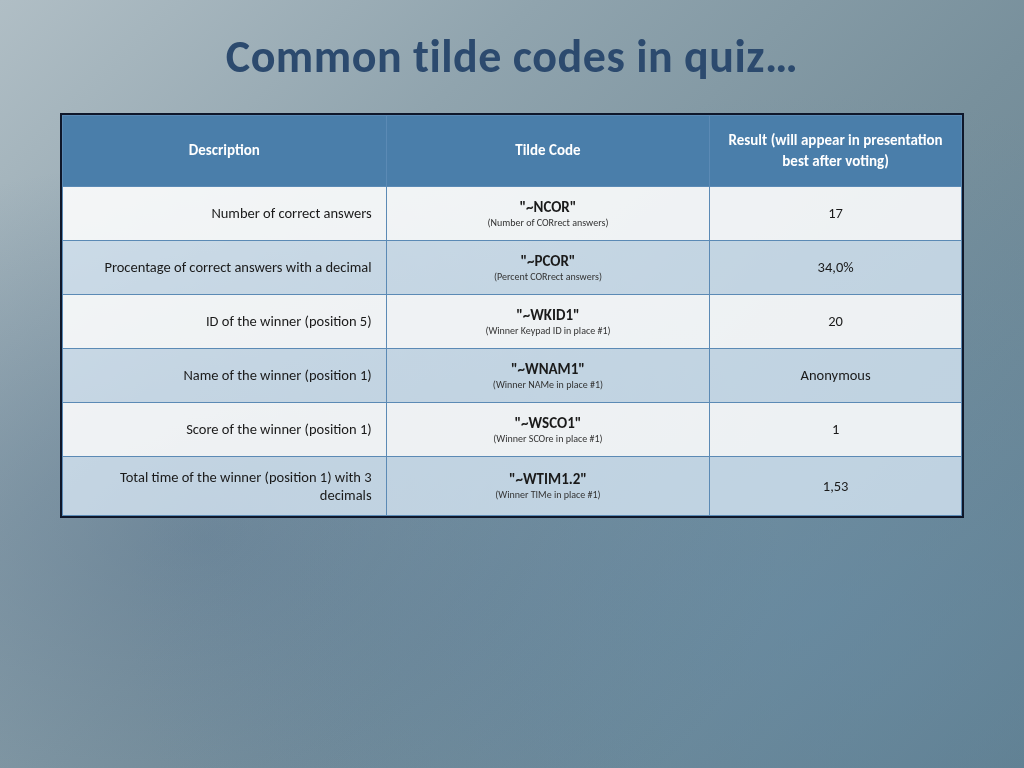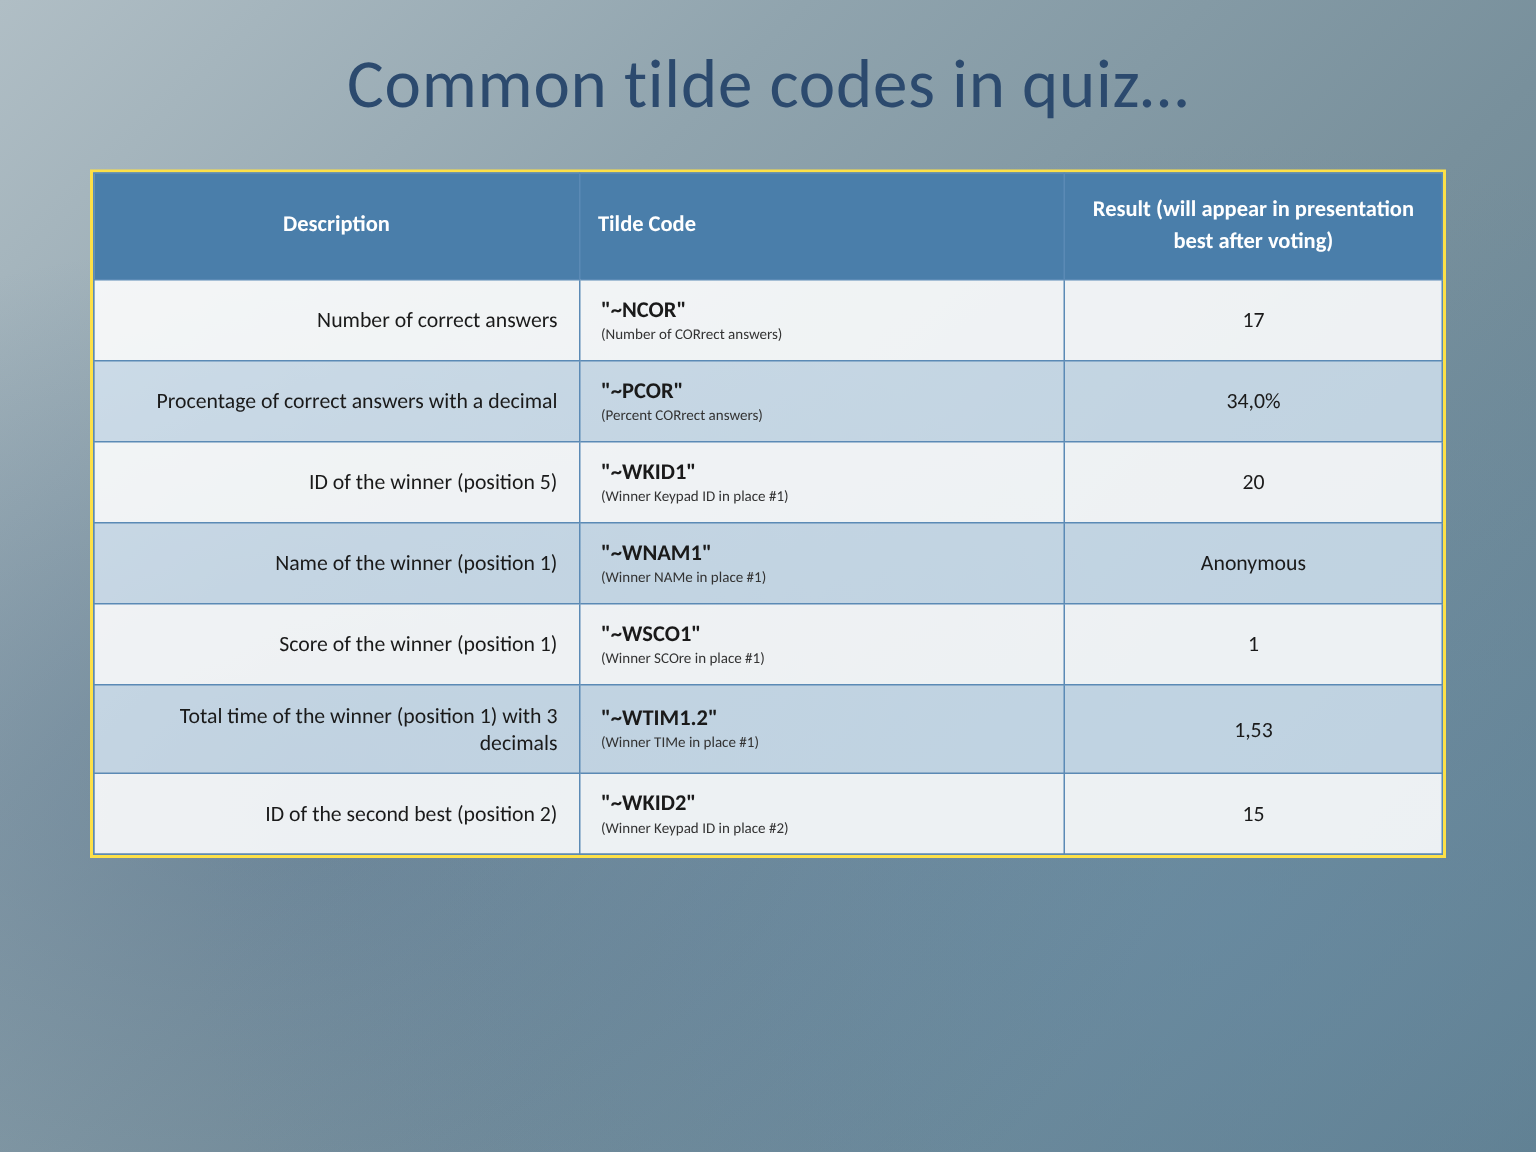--- a/index.html
+++ b/index.html
@@ -35,31 +35,31 @@
       width: 1024px;
       height: 768px;
       display: flex;
       flex-direction: column;
       align-items: center;
       padding: 30px 60px 30px 60px;
     }
 
     .title {
       font-size: 46px;
-      font-weight: 400;
+      font-weight: 700;
       color: #2c4a6e;
       text-align: center;
       margin-bottom: 30px;
       letter-spacing: 0.5px;
       line-height: 1.15;
     }
 
     .table-wrapper {
       width: 100%;
-      border: 2px solid #fde047;
+      border: 2px solid #0f172a;
       border-collapse: collapse;
       background: transparent;
     }
 
     table {
       width: 100%;
       border-collapse: collapse;
     }
 
     thead tr th {
@@ -89,21 +89,21 @@
 
     tbody tr:nth-child(even) td {
       background: rgba(220,235,248,0.75);
     }
 
     .col-description {
       width: 36%;
     }
     .col-tilde {
       width: 36%;
-      text-align: left;
+      text-align: center;
     }
     .col-result {
       width: 28%;
       text-align: center;
     }
 
     .tilde-main {
       font-size: 15px;
       font-weight: 600;
       display: block;
@@ -177,24 +177,16 @@
             <td class="col-result">1</td>
           </tr>
           <tr>
             <td class="col-description">Total time of the winner (position 1) with 3 decimals</td>
             <td class="col-tilde">
               <span class="tilde-main">"~WTIM1.2"</span>
               <span class="tilde-sub">(Winner TIMe in place #1)</span>
             </td>
             <td class="col-result">1,53</td>
           </tr>
-          <tr>
-            <td class="col-description">ID of the second best (position 2)</td>
-            <td class="col-tilde">
-              <span class="tilde-main">"~WKID2"</span>
-              <span class="tilde-sub">(Winner Keypad ID in place #2)</span>
-            </td>
-            <td class="col-result">15</td>
-          </tr>
         </tbody>
     </table>
   </div>
 </div>
 
 </body></html>

